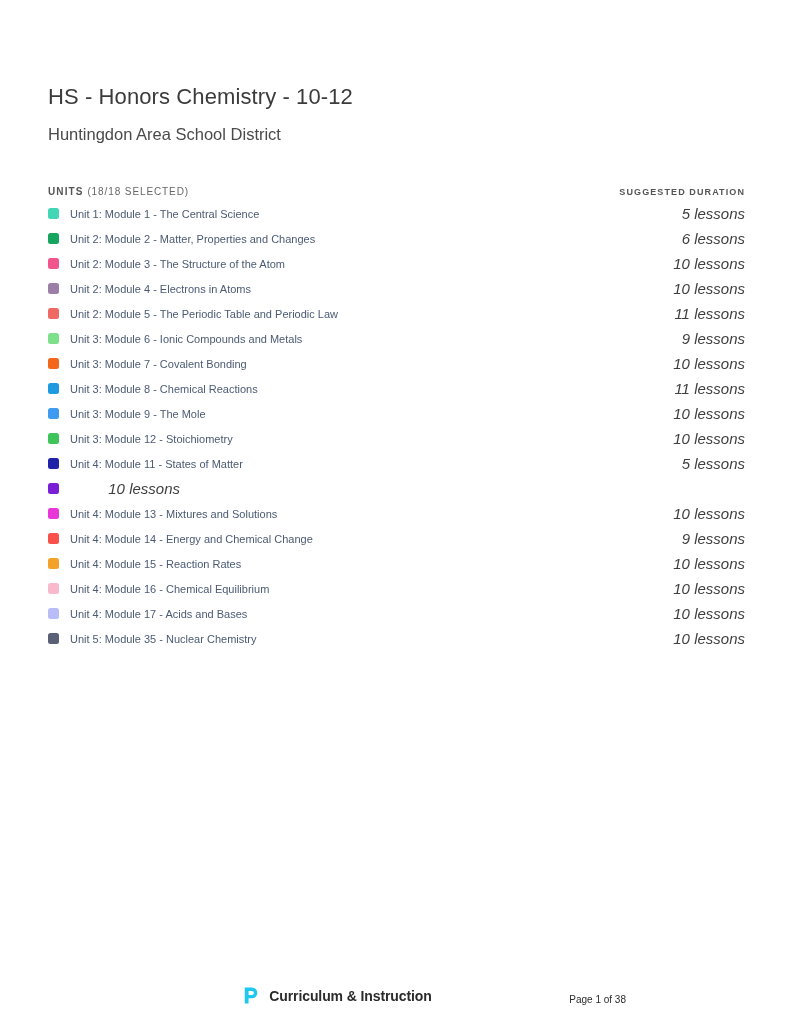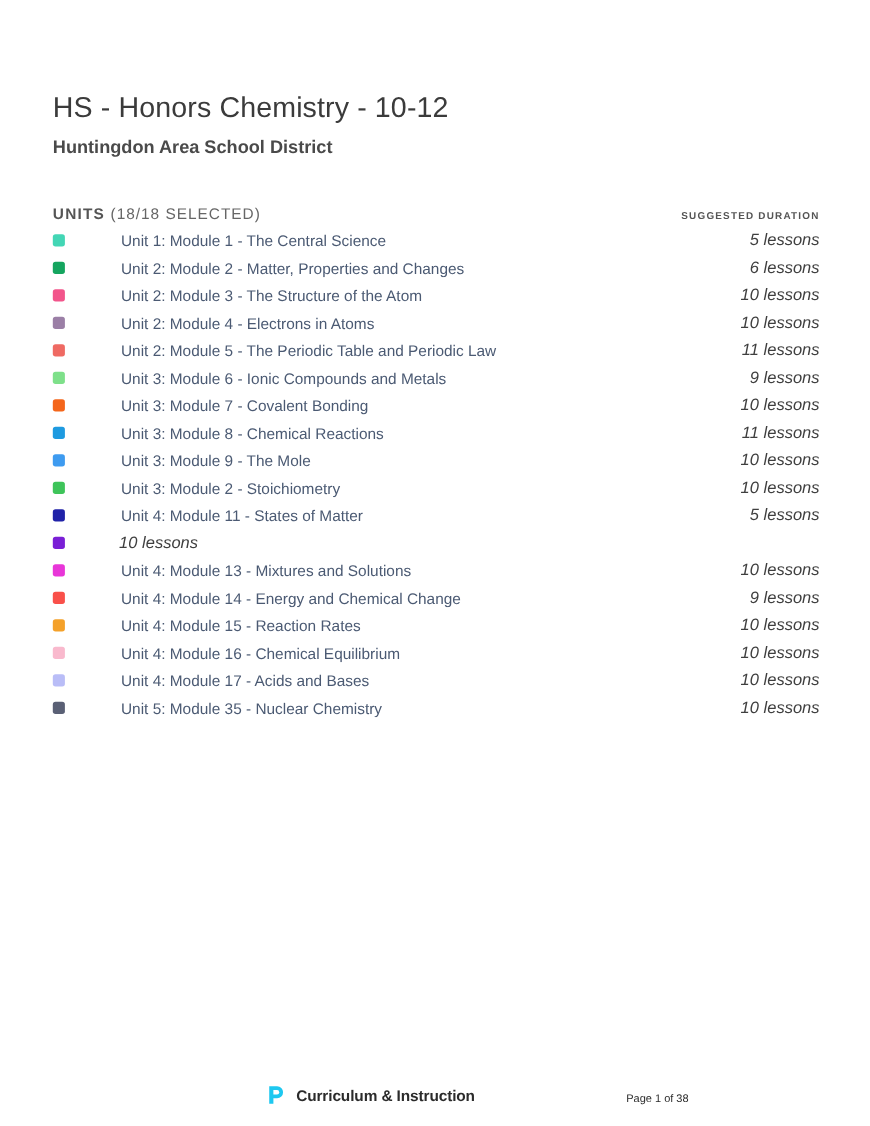--- a/index.html
+++ b/index.html
@@ -22,43 +22,43 @@
     width: 791px;
     height: 1024px;
   }
   .content {
     position: absolute;
     left: 48px;
     top: 82px;
     width: 697px;
   }
   .doc-title {
-    font-size: 26px;
+    font-size: 22px;
     font-weight: 400;
     color: #3b3b3b;
     letter-spacing: 0.1px;
     margin: 0 0 0 0;
     line-height: 30px;
   }
   .doc-subtitle {
     font-size: 16.5px;
-    font-weight: 700;
+    font-weight: 400;
     color: #4a4a4a;
     margin: 10px 0 0 0;
     line-height: 24px;
   }
   .table-head {
     display: flex;
     justify-content: space-between;
     align-items: baseline;
     margin-top: 40px;
     padding-bottom: 4px;
   }
   .head-left {
-    font-size: 14px;
+    font-size: 10px;
     letter-spacing: 1.1px;
     color: #555;
     font-weight: 700;
     text-transform: uppercase;
   }
   .head-left .count {
     font-weight: 400;
     letter-spacing: 0.9px;
     color: #666;
   }
@@ -76,28 +76,27 @@
     height: 25px;
   }
   .swatch {
     width: 11px;
     height: 11px;
     border-radius: 2.5px;
     flex: 0 0 auto;
     margin-right: 11px;
   }
   .unit-label {
-    font-size: 14px;
+    font-size: 11px;
     color: #4b5a73;
     flex: 1 1 auto;
     white-space: nowrap;
     overflow: hidden;
     text-overflow: ellipsis;
     line-height: 16px;
-    margin-left: 40px;
   }
   .unit-duration {
     font-size: 15px;
     color: #3f3f3f;
     font-style: italic;
     text-align: right;
     flex: 0 0 auto;
     width: 110px;
     line-height: 16px;
   }
@@ -196,21 +195,21 @@
         <span class="unit-label">Unit 3: Module 8 - Chemical Reactions</span>
         <span class="unit-duration">11 lessons</span>
       </div>
       <div class="unit-row">
         <span class="swatch" style="background: rgb(62, 155, 240);"></span>
         <span class="unit-label">Unit 3: Module 9 - The Mole</span>
         <span class="unit-duration">10 lessons</span>
       </div>
       <div class="unit-row">
         <span class="swatch" style="background: rgb(62, 196, 90);"></span>
-        <span class="unit-label">Unit 3: Module 2 - Stoichiometry</span>
+        <span class="unit-label">Unit 3: Module 12 - Stoichiometry</span>
         <span class="unit-duration">10 lessons</span>
       </div>
       <div class="unit-row">
         <span class="swatch" style="background: rgb(32, 34, 168);"></span>
         <span class="unit-label">Unit 4: Module 11 - States of Matter</span>
         <span class="unit-duration">5 lessons</span>
       </div>
       <div class="unit-row">
         <span class="swatch" style="background: rgb(122, 31, 214);"></span>
         <span class="unit-duration">10 lessons</span>

